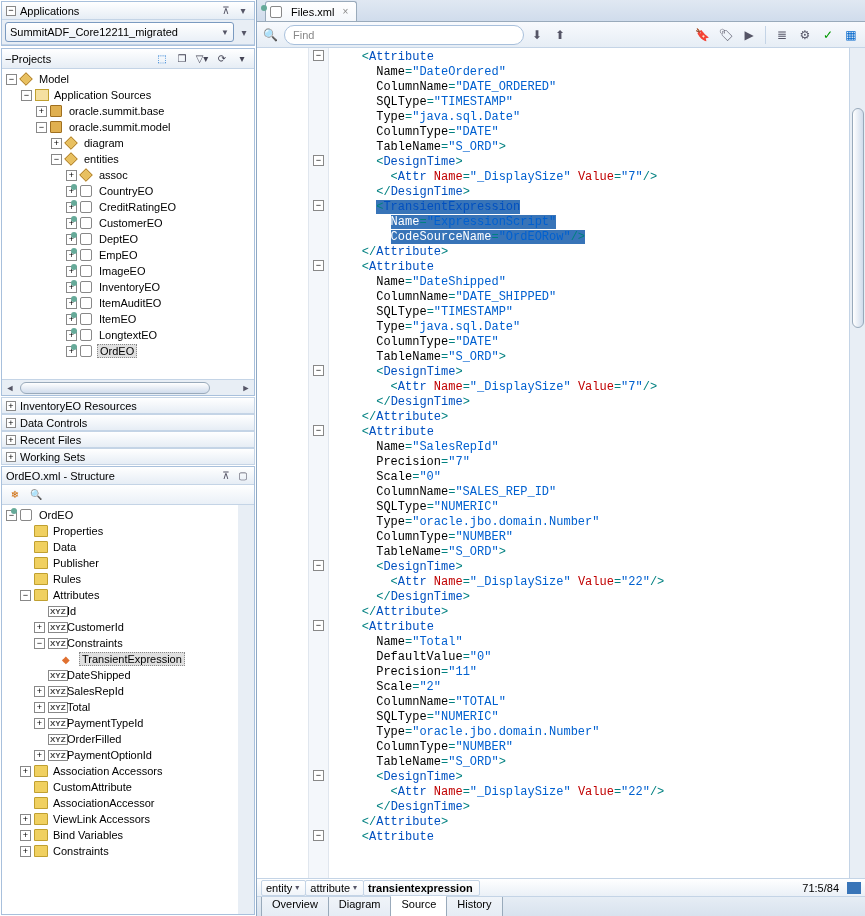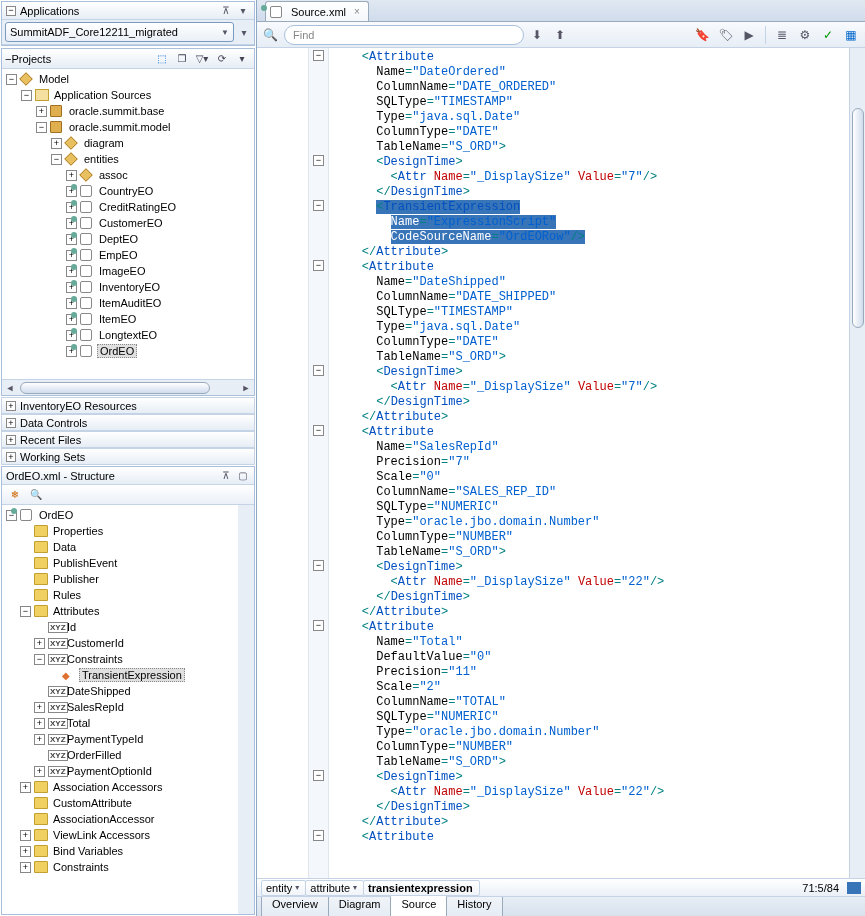--- a/index.html
+++ b/index.html
@@ -311,26 +311,20 @@
                 <div class="tree-row">
                   <span class="ind" style="width:14px"></span>
                   <span class="tw leaf"></span>
                   <span class="nicon folder-ic"></span>
                   <span class="nlabel">Data</span>
                 </div>
                 <div class="tree-row">
                   <span class="ind" style="width:14px"></span>
                   <span class="tw leaf"></span>
                   <span class="nicon folder-ic"></span>
-                  <span class="nlabel">PublishEvent</span>
-                </div>
-                <div class="tree-row">
-                  <span class="ind" style="width:14px"></span>
-                  <span class="tw leaf"></span>
-                  <span class="nicon folder-ic"></span>
                   <span class="nlabel">Publisher</span>
                 </div>
                 <div class="tree-row">
                   <span class="ind" style="width:14px"></span>
                   <span class="tw leaf"></span>
                   <span class="nicon folder-ic"></span>
                   <span class="nlabel">Rules</span>
                 </div>
                 <div class="tree-row">
                   <span class="ind" style="width:14px"></span>
@@ -458,21 +452,21 @@
         </div>
       </div>
 
     </div>
   </div>
 
   <div class="right-col">
     <div class="tab-bar">
       <div class="file-tab">
         <span class="nicon entity-ic"></span>
-        <span>Source.xml</span>
+        <span>Files.xml</span>
         <span class="close">×</span>
       </div>
     </div>
 
     <div class="editor-toolbar">
       <span class="et-btn">🔍</span>
       <div class="find-box">
         <span>Find</span>
       </div>
       <span class="et-btn">⬇</span>

